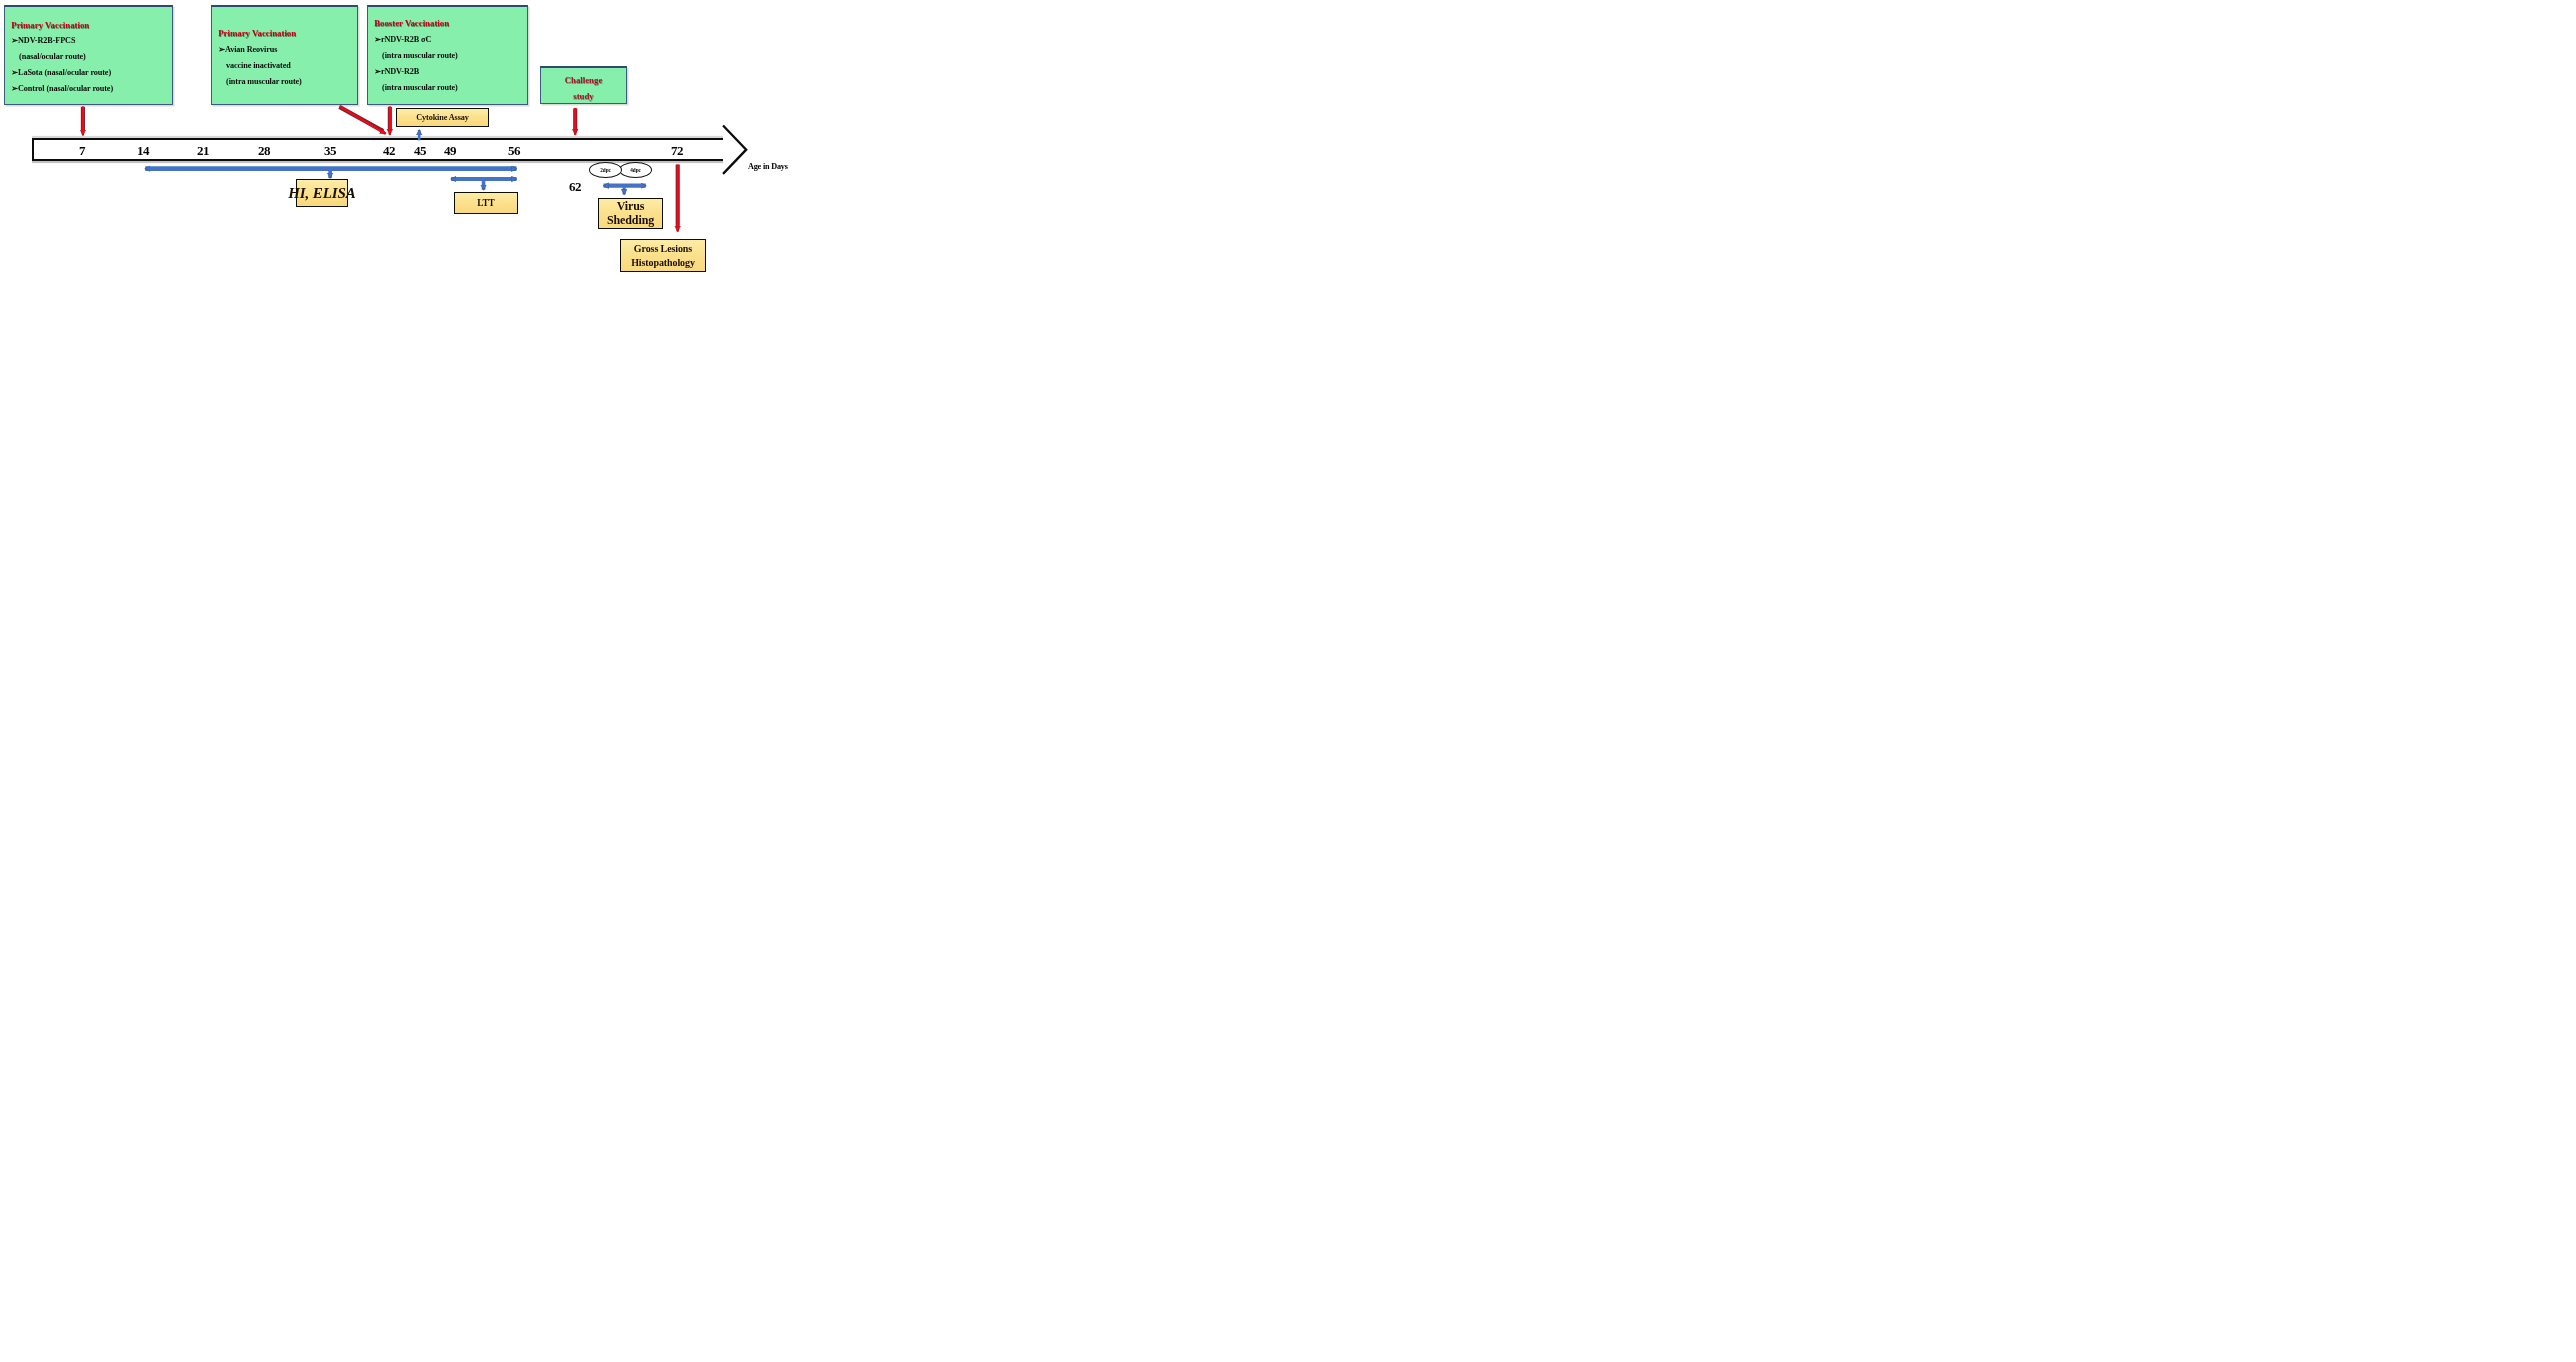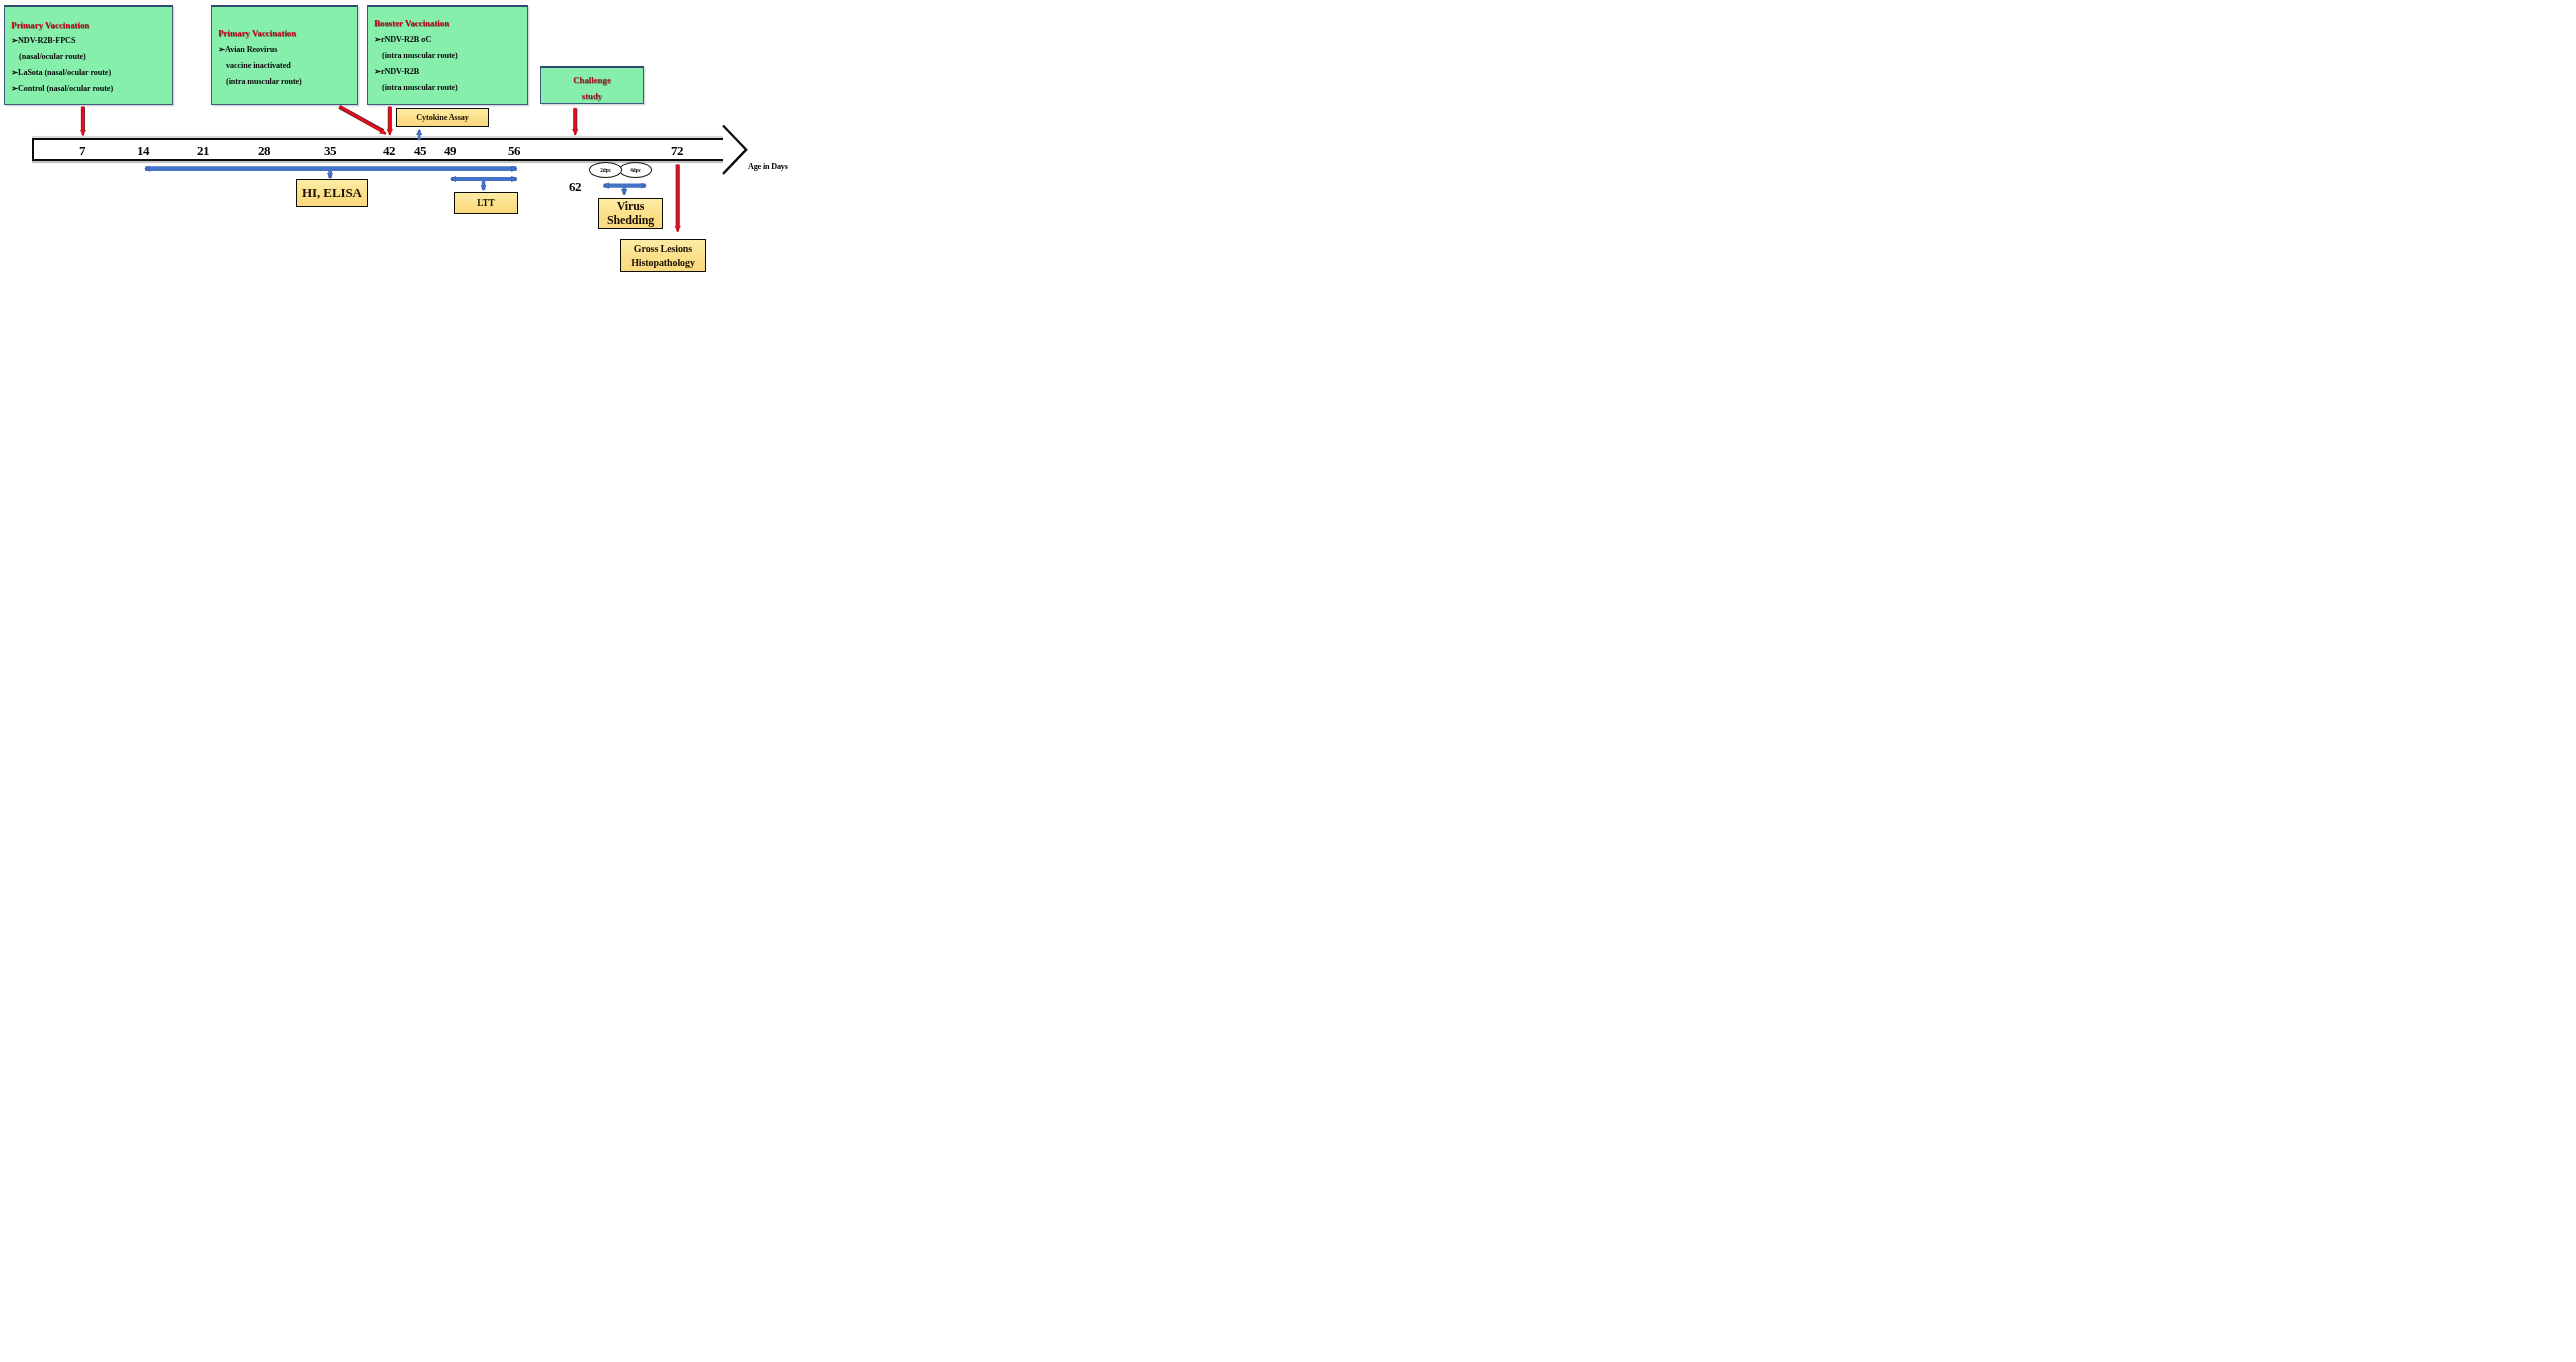--- a/index.html
+++ b/index.html
@@ -122,30 +122,30 @@
   </div>
 
   <div class="gbox" style="left:367px;top:4.6px;width:161px;height:100px;padding-top:8.8px;">
     <div class="gtitle">Booster Vaccination</div>
     <div class="gline">➢rNDV-R2B σC</div>
     <div class="gline ind">(intra muscular route)</div>
     <div class="gline">➢rNDV-R2B</div>
     <div class="gline ind">(intra muscular route)</div>
   </div>
 
-  <div class="gbox" style="left:540px;top:66px;width:104px;height:38px;padding-top:3.6px;">
+  <div class="gbox" style="left:540px;top:66px;width:87px;height:38px;padding-top:3.6px;">
     <div class="chline">Challenge</div>
     <div class="chline">study</div>
   </div>
 
   <div class="ybox" style="left:396px;top:108px;width:93px;height:18.5px;font-size:8.2px;">
     <div class="yline">Cytokine Assay</div>
   </div>
 
-  <div class="ybox" style="left:296px;top:179px;width:72px;height:28px;font-size:13px;">
+  <div class="ybox" style="left:296px;top:179px;width:52px;height:28px;font-size:15px;font-style:italic;">
     <div class="yline">HI, ELISA</div>
   </div>
 
   <div class="ybox" style="left:454px;top:192px;width:64px;height:21.6px;font-size:9.3px;">
     <div class="yline">LTT</div>
   </div>
 
   <div class="ybox" style="left:598px;top:198px;width:65px;height:31px;font-size:12px;line-height:13.4px;">
     <div class="yline">Virus</div>
     <div class="yline">Shedding</div>

